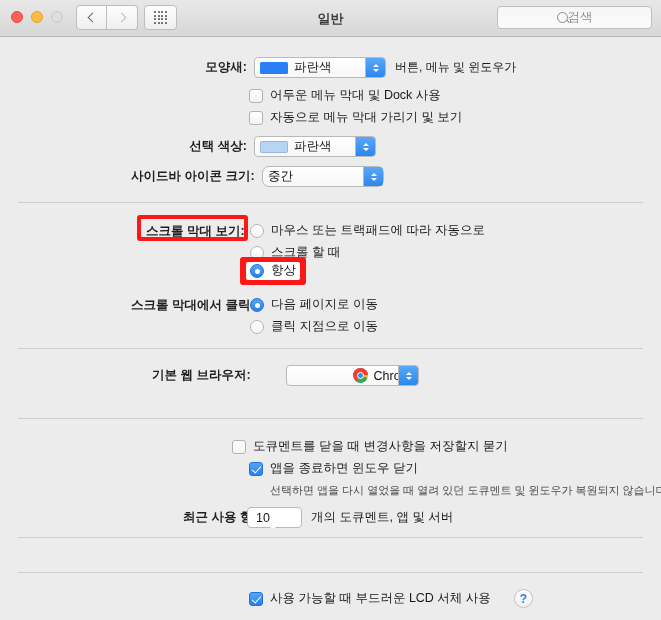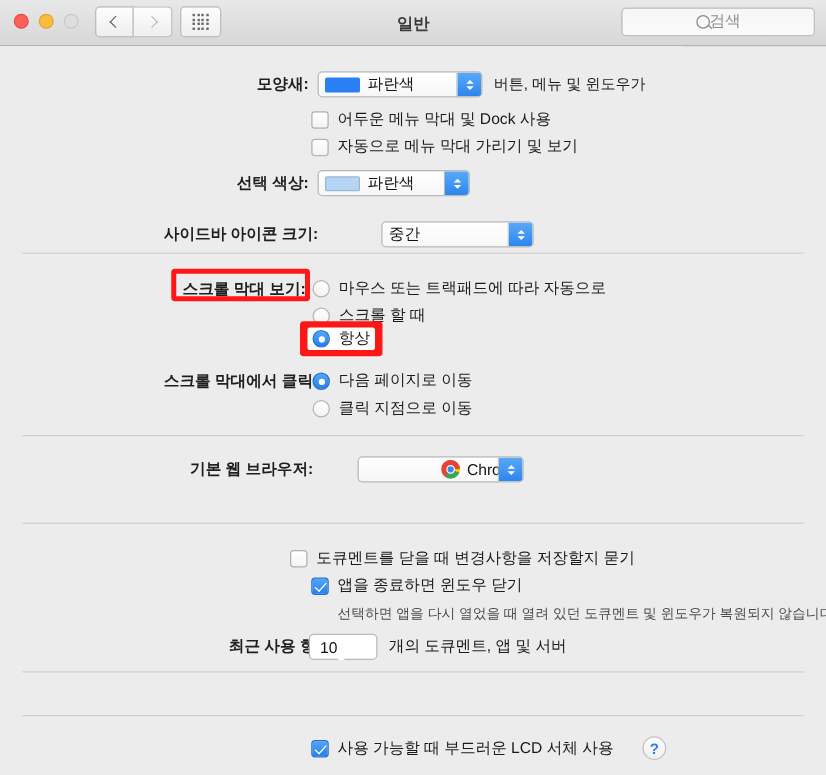--- a/index.html
+++ b/index.html
@@ -231,23 +231,23 @@
     <div class="popup" style="width:122px;margin-left:7px;">
       <span class="swatch light"></span>
       <span class="ptext">파란색</span>
       <span class="arrows">
           <i class="up"></i>
           <i class="dn"></i>
         </span>
     </div>
   </div>
 
-  <div class="row" style="left:131px;top:140px;gap:48px;">
+  <div class="row" style="left:131px;top:129px;">
     <span class="lbl" style="width:116px;">사이드바 아이콘 크기:</span>
-    <div class="popup" style="width:122px;margin-left:10px;">
+    <div class="popup" style="width:122px;margin-left:15px;border-radius:7px;">
       <span class="ptext">중간</span>
       <span class="arrows">
           <i class="up"></i>
           <i class="dn"></i>
         </span>
     </div>
   </div>
 
   <div class="sep" style="top:165px;"></div>
 

